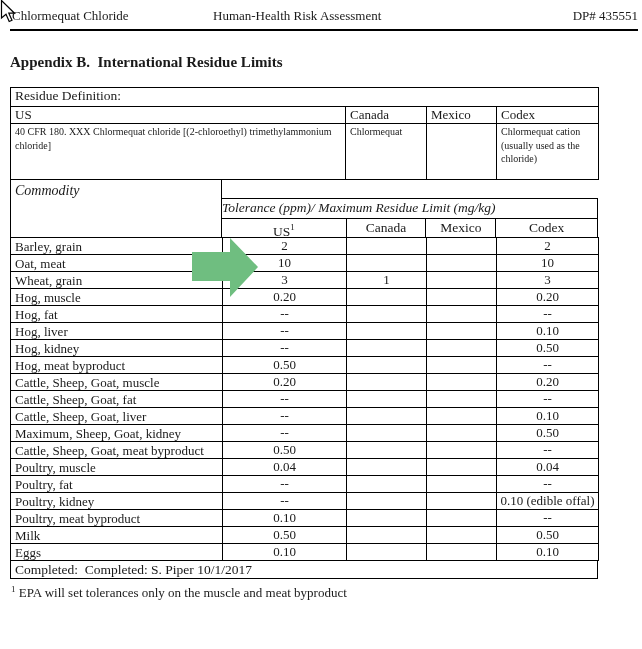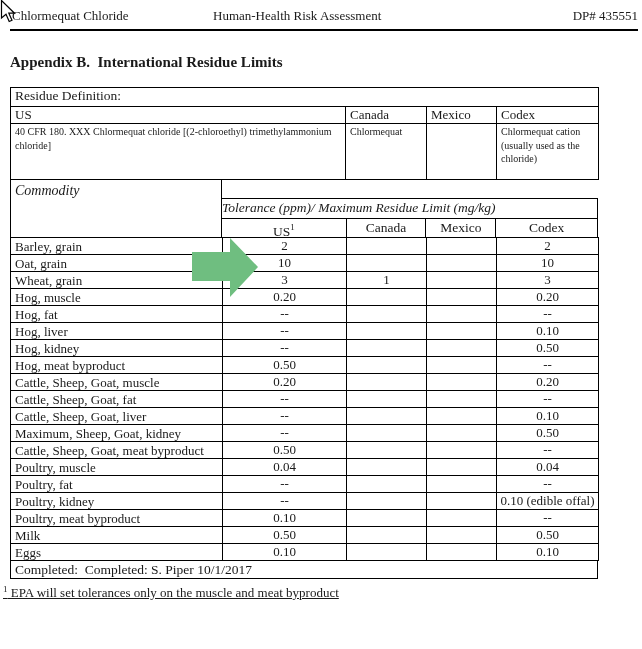--- a/index.html
+++ b/index.html
@@ -63,21 +63,21 @@
   .data-table td{font-size:13px;line-height:15px;padding:0 3px;height:17px;}
   .c-cell{text-align:left;padding-left:4px !important;vertical-align:middle;}
   .v-cell{text-align:center;}
   
   .completed-row{
     box-sizing:border-box;width:588px;height:18px;
     border-left:1px solid #000;border-right:1px solid #000;border-bottom:1px solid #000;
     font-size:13.5px;padding:1px 0 0 4px;white-space:pre-wrap;
   }
   
-  .footnote{margin:5px 0 0 3px;font-size:13px;text-decoration:underline;}
+  .footnote{margin:5px 0 0 11px;font-size:13px;}
   .footnote sup{font-size:9px;}
   
   .arrow-annotation{position:absolute;left:192px;top:238px;pointer-events:none;}
   .cursor{position:absolute;left:0px;top:0px;pointer-events:none;}
 </style>
 </head>
 <body>
 
 <div class="page">
 
@@ -141,21 +141,21 @@
         </colgroup>
       <tbody id="rows-body">
           <tr>
             <td class="c-cell">Barley, grain</td>
             <td class="v-cell">2</td>
             <td class="v-cell"></td>
             <td class="v-cell"></td>
             <td class="v-cell">2</td>
           </tr>
           <tr>
-            <td class="c-cell">Oat, grain</td>
+            <td class="c-cell">Oat, meat</td>
             <td class="v-cell">10</td>
             <td class="v-cell"></td>
             <td class="v-cell"></td>
             <td class="v-cell">10</td>
           </tr>
           <tr>
             <td class="c-cell">Wheat, grain</td>
             <td class="v-cell">3</td>
             <td class="v-cell">1</td>
             <td class="v-cell"></td>

